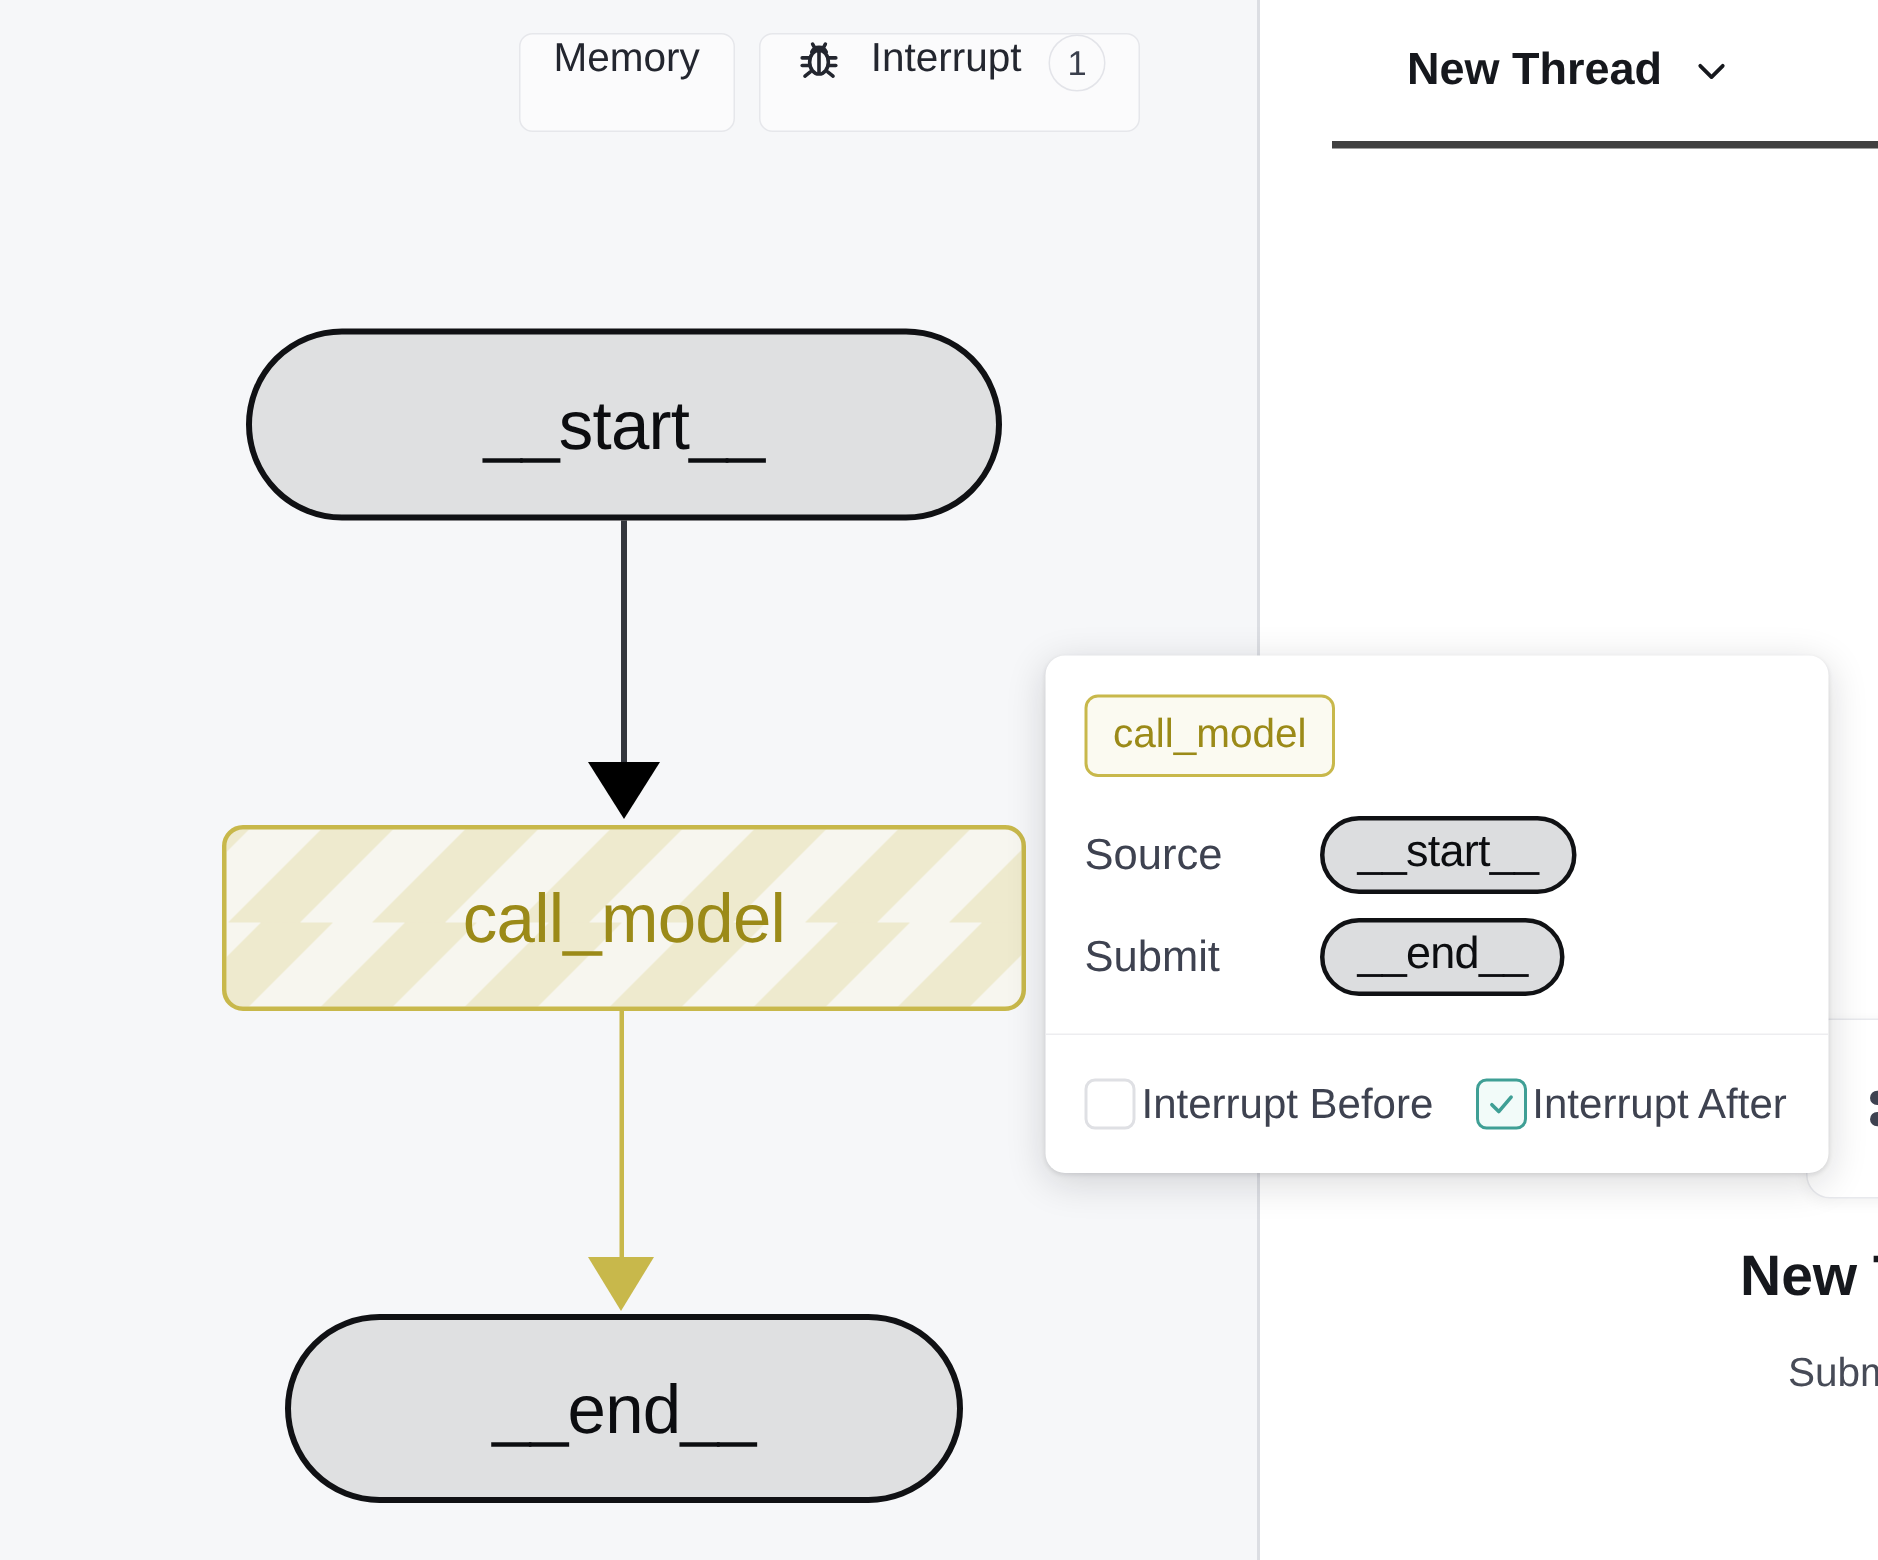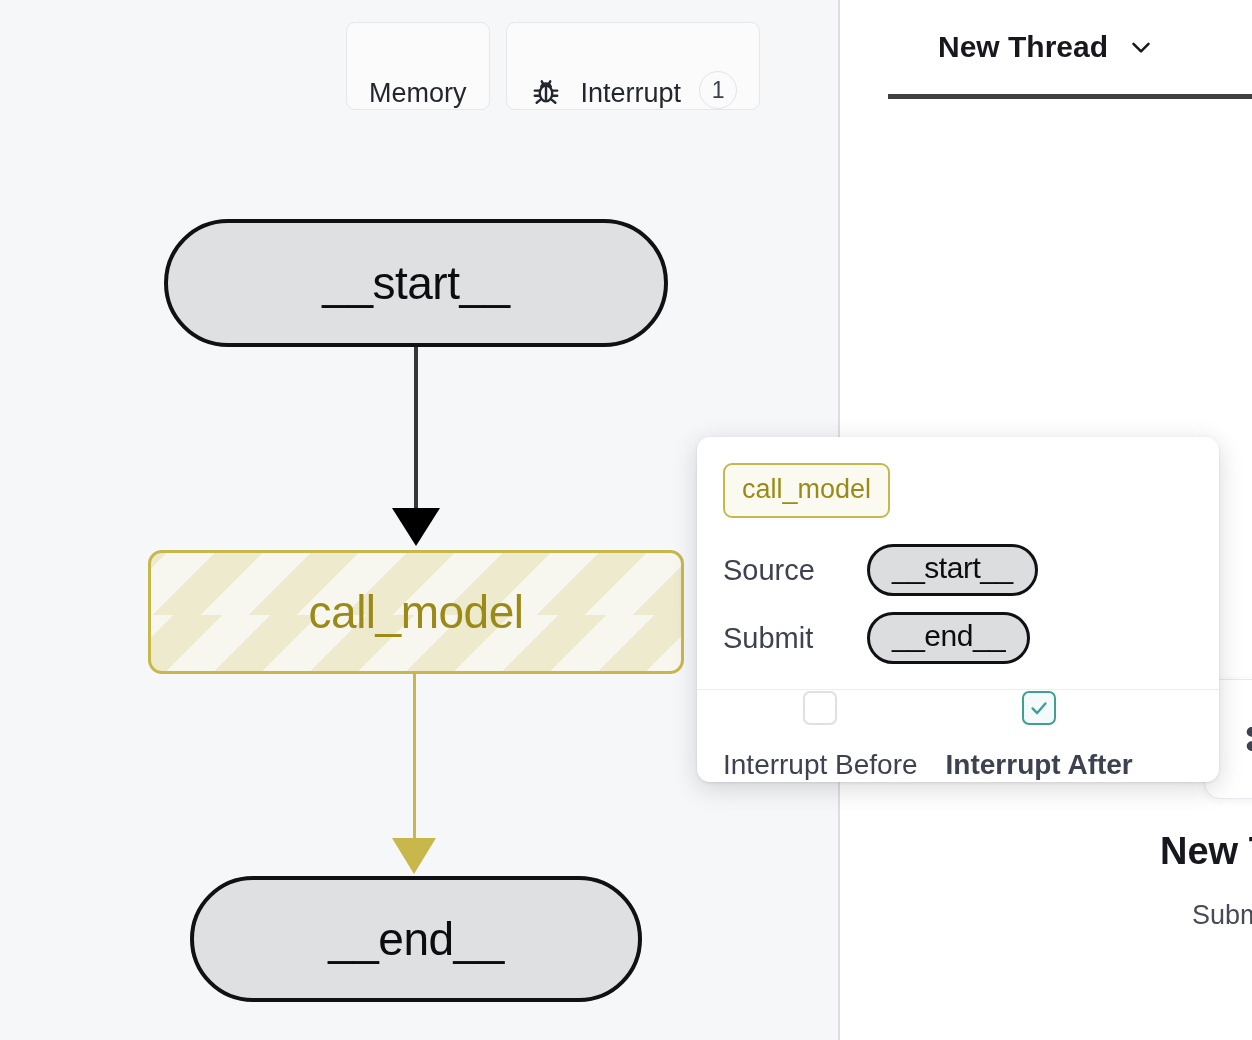--- a/index.html
+++ b/index.html
@@ -36,23 +36,23 @@
     position: absolute;
     left: 346px; top: 22px;
     display: flex;
     gap: 16px;
     align-items: flex-start;
   }
   .toolbtn {
     background: #fbfbfc;
     border: 1px solid #e6e7eb;
     border-radius: 9px;
-    height: 88px;
+    height: 66px;
     display: flex;
-    align-items: flex-end;
+    align-items: flex-start;
     gap: 18px;
     padding: 0 22px;
     color: #1f2330;
     font-size: 27px;
     cursor: pointer;
     white-space: nowrap;
   }
   .toolbtn .blabel { font-size: 27px; color: #23262f; }
   .bug-icon { width: 34px; height: 34px; display:block; flex:none; }
   .count-badge {
@@ -150,21 +150,21 @@
     border: 2px solid #c8b84b;
     background: #fbfaf1;
     color: #9b8a18;
     border-radius: 9px;
     font-size: 27px;
     padding: 9px 17px 11px 17px;
     margin-bottom: 26px;
   }
   .popup-row {
     display: flex; align-items: center;
-    gap: 24px;
+    gap: 37px;
     margin-bottom: 16px;
     height: 52px;
   }
   .popup-row-label {
     font-size: 29px;
     color: #3e4250;
     width: 120px;
   }
   .pill-chip {
     background: #dcdddf;
@@ -182,22 +182,22 @@
   #popup-footer {
     position: absolute;
     left: 0; right: 0; bottom: 0;
     height: 93px;
     border-top: 1px solid #ededf0;
     display: flex;
     align-items: center;
     padding-left: 26px;
     gap: 0;
   }
-  .cbox-group { display: flex; align-items: center; gap: 24px; flex-direction: column; }
-  .cbox-group + .cbox-group { margin-left: 28px; font-weight: bold; }
+  .cbox-group { display: flex; align-items: center; gap: 4px; }
+  .cbox-group + .cbox-group { margin-left: 28px; }
   .cbox {
     width: 34px; height: 34px;
     border-radius: 7px;
     display: flex; align-items: center; justify-content: center;
     flex: none;
     cursor: pointer;
   }
   .cbox.unchecked { border: 2px solid #dfe0e4; background: #ffffff; }
   .cbox.checked   { border: 2px solid #3f9f95; background: #f2fbf9; }
   .cbox.checked svg { display: block; }

